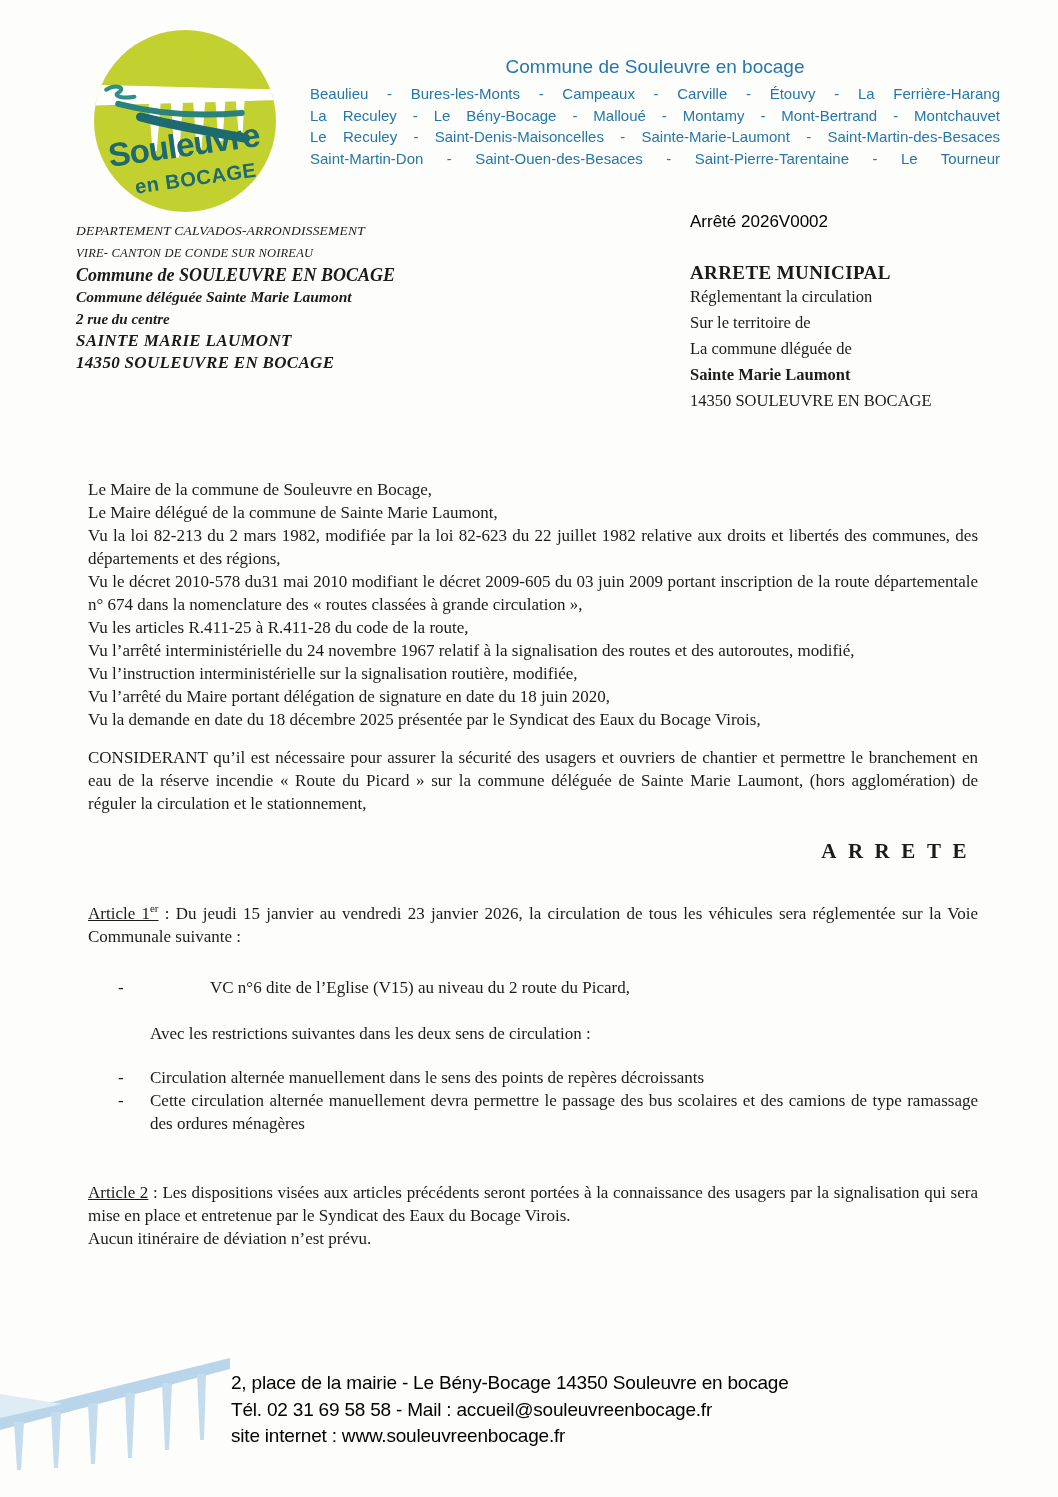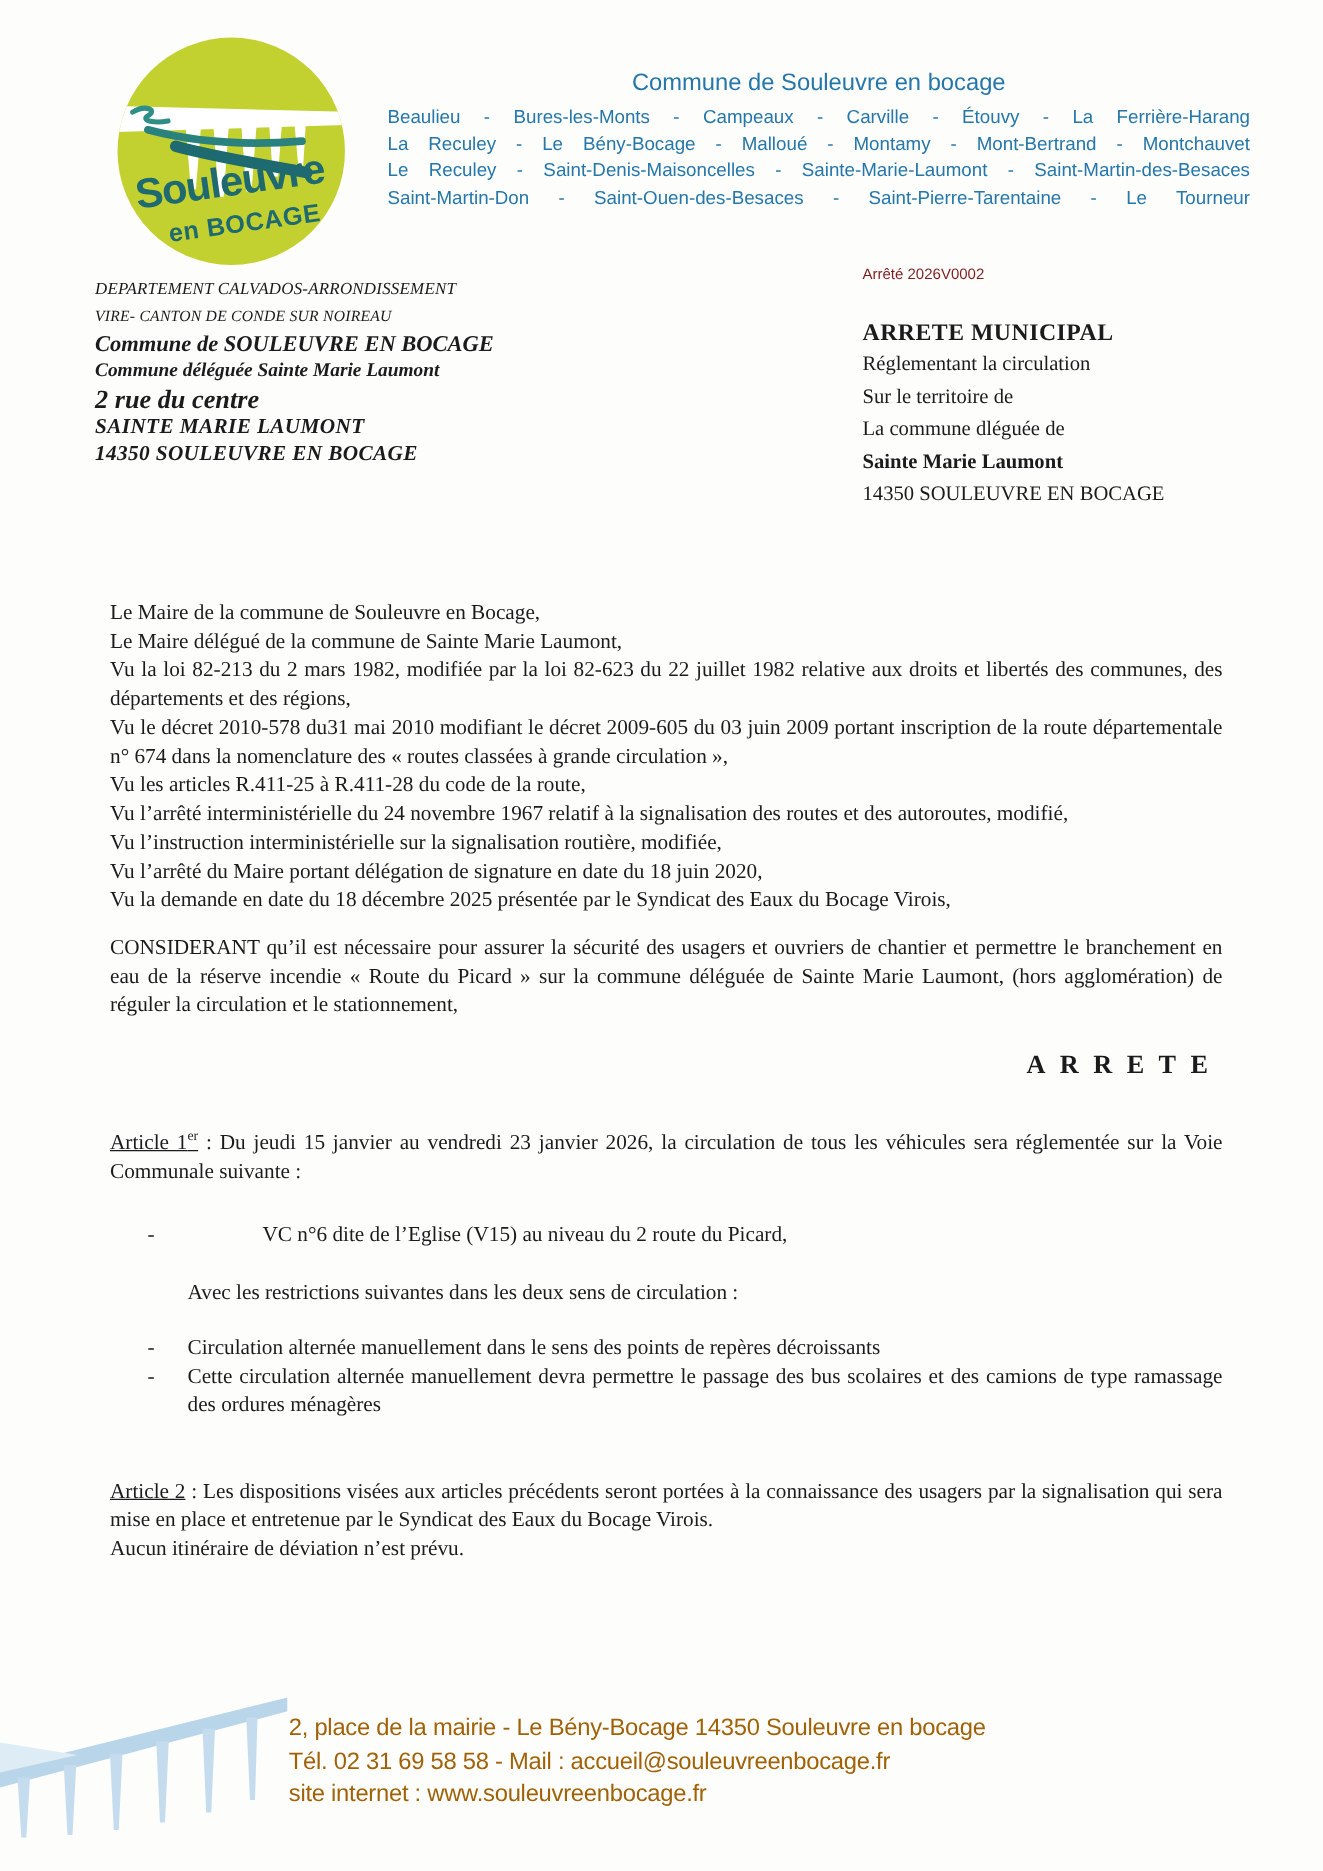--- a/index.html
+++ b/index.html
@@ -14,25 +14,25 @@
   .header-title{text-align:center;font-size:19px;margin:0 0 5px 0;font-weight:400;}
   .commune-line{font-size:15px;line-height:21.5px;text-align:justify;
     -moz-text-align-last:justify;text-align-last:justify;font-weight:500;}
   
   .sender{position:absolute;left:76px;top:220px;width:410px;text-align:left;
     font-style:italic;line-height:22px;}
   .sender .s1{font-size:13.5px;letter-spacing:.2px;}
   .sender .s2{font-size:12.5px;letter-spacing:.2px;}
   .sender .s3{font-size:18px;font-weight:bold;}
   .sender .s4{font-size:15.5px;font-weight:bold;}
-  .sender .s5{font-size:21px;font-weight:bold;}
+  .sender .s5{font-size:15px;font-weight:bold;}
   .sender .s6{font-size:17px;font-weight:bold;letter-spacing:.3px;}
   .sender .s7{font-size:17px;font-weight:bold;letter-spacing:.3px;}
   .ref{position:absolute;left:690px;top:212px;width:330px;}
-  .ref-number{font-family:"Liberation Sans",sans-serif;font-size:12px;color:#7f1d1d;margin:0;}
+  .ref-number{font-family:"Liberation Sans",sans-serif;font-size:17px;color:#000000;margin:0;}
   .ref-title{font-size:19px;font-weight:bold;margin:30px 0 0 0;letter-spacing:.4px;}
   .ref-line{font-size:16.5px;line-height:26px;margin:0;}
   .ref-line.bold{font-weight:bold;}
   
   .doc-body{position:absolute;left:88px;top:478px;width:890px;font-size:17px;line-height:23px;}
   .doc-body p{margin:0;}
   .preamble p{text-align:justify;-moz-text-align-last:left;text-align-last:left;}
   .considerant{margin-top:15px !important;text-align:justify;}
   .arrete-heading{margin-top:25px !important;text-align:right;font-weight:bold;
     font-size:21px;letter-spacing:.55em;padding-left:.55em;}
@@ -164,19 +164,19 @@
       <path d="M 0,42 L 62,52 L 0,66 Z" fill="#dcebf5"></path>
       <path d="M14,70 L24,70 L21,118 L17,118 Z" fill="#c0daec"></path>
       <path d="M51,60 L61,60 L58,116 L54,116 Z" fill="#c0daec"></path>
       <path d="M88,51 L98,51 L95,112 L91,112 Z" fill="#c0daec"></path>
       <path d="M125,41 L135,41 L132,106 L128,106 Z" fill="#c0daec"></path>
       <path d="M162,31 L172,31 L169,98 L165,98 Z" fill="#c0daec"></path>
       <path d="M197,22 L206,22 L204,88 L200,88 Z" fill="#c0daec"></path>
     </svg>
   </div>
 
-  <div class="footer-text" style="color:#a16207">
+  <div class="footer-text" style="color:#000000">
     <div>2, place de la mairie - Le Bény-Bocage 14350 Souleuvre en bocage</div>
     <div>Tél. 02 31 69 58 58 - Mail : accueil@souleuvreenbocage.fr</div>
     <div>site internet : www.souleuvreenbocage.fr</div>
   </div>
 
 </div>
 
 </body></html>

